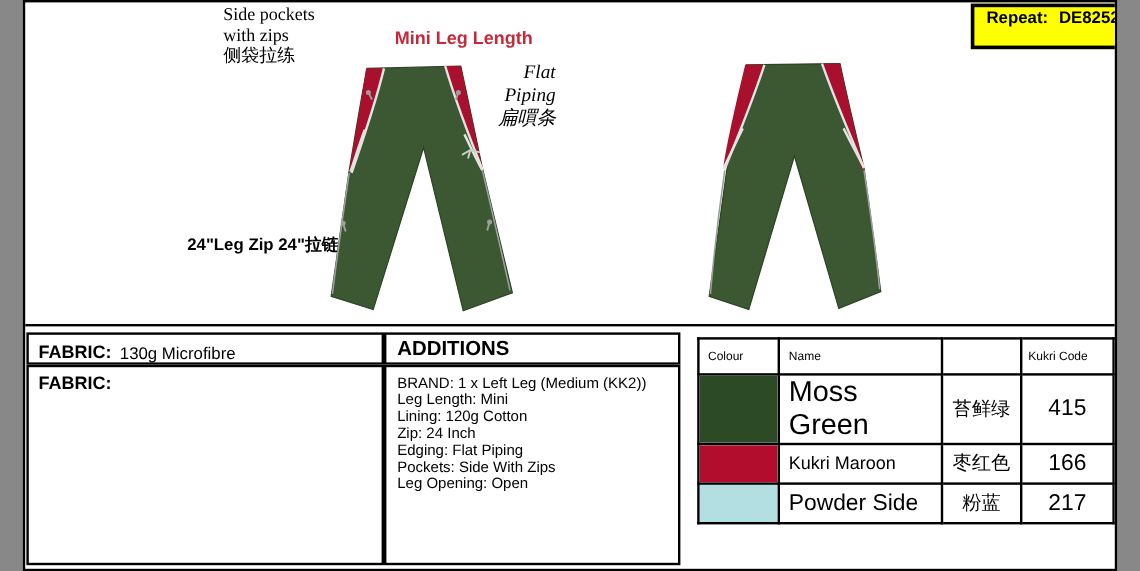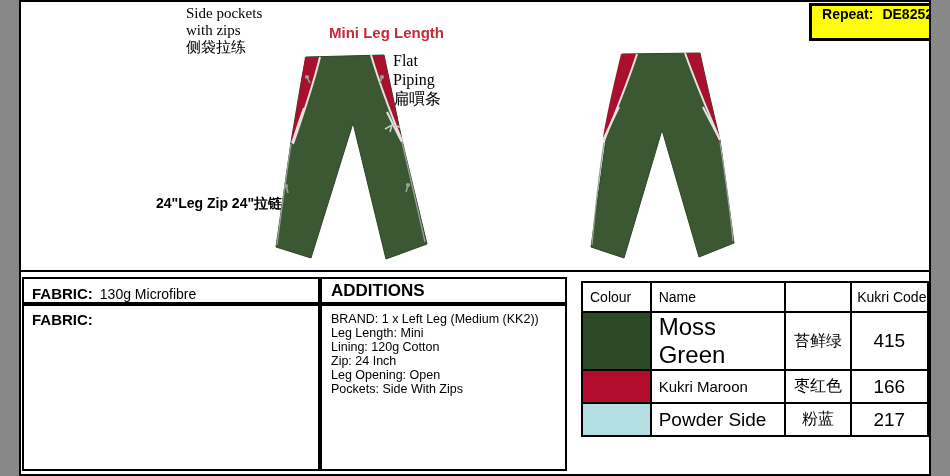--- a/index.html
+++ b/index.html
@@ -9,21 +9,21 @@
     font-family:"Liberation Sans", sans-serif; color:#000; overflow:hidden;
   }
   .abs { position:absolute; }
 
   
   .drawing-divider { left:0; right:0; top:268px; height:2px; background:#000; }
 
   .ann-serif { font-family:"Liberation Serif", serif; }
   .ann-side-pockets { left:165px; top:3px; font-size:15px; line-height:17px; }
   .ann-mini-leg { left:308px; top:22px; font-size:15px; font-weight:bold; color:var(--red_text,#c42b3a); }
-  .ann-flat-piping { left:372px; top:49px; width:70px; font-size:16px; line-height:19px; text-align:left; }
+  .ann-flat-piping { left:372px; top:49px; width:70px; font-size:16px; line-height:19px; text-align:right;font-style:italic; }
   .ann-leg-zip { left:135px; top:193px; font-size:14px; font-weight:bold; white-space:nowrap; }
 
   .svg-front { left:228px; top:46px; }
   .svg-back  { left:558px; top:43px; }
 
   .repeat-box {
     left:788px; top:1px; width:155px; height:38px;
     background:var(--repeat_bg,#ffff00); border:3px solid #000; box-sizing:border-box;
     display:flex; justify-content:center; gap:9px;
     font-size:14px; font-weight:bold;
@@ -35,21 +35,21 @@
   .fabric-box .lbl { font-weight:bold; font-size:15px; margin-right:7px; }
   .fabric-box .val { font-size:14px; }
   .logos-box { left:1px; top:302px; width:298px; height:167px; padding:5px 8px; }
   .logos-box .lbl { font-weight:bold; font-size:15px; }
   .additions-head { left:299px; top:275px; width:247px; height:27px; display:flex; align-items:center; padding-left:9px; font-weight:bold; font-size:17px; }
   .additions-body { left:299px; top:302px; width:247px; height:167px; padding:6px 0 0 9px; font-size:12.5px; line-height:14px; }
 
   
   .colour-table { left:560px; top:279px; border-collapse:collapse; table-layout:fixed; }
   .colour-table td { border:2px solid #000; padding:0 0 0 7px; vertical-align:middle; overflow:hidden; }
-  .colour-table tr.hdr td { font-size:14px; height:28px; vertical-align:middle; }
+  .colour-table tr.hdr td { font-size:10px; height:28px; vertical-align:middle; }
   .colour-table .c-swatch { width:63px; padding:0; }
   .colour-table .c-name { width:136px; }
   .colour-table .c-cn { width:72px; text-align:center; padding:0; font-size:16px; }
   .colour-table .c-code { width:77px; text-align:center; padding:0; font-size:19px; }
   .row-moss .c-name { font-size:24px; }
   .row-maroon .c-name { font-size:15px; }
   .row-powder .c-name { font-size:19px; }
   .row-moss td { height:30px; } .row-maroon td { height:31px; } .row-powder td { height:31px; }
   .swatch { width:100%; height:100%; }
 </style>
@@ -124,31 +124,32 @@
     <span class="lbl">FABRIC:</span>
   </div>
 
   <div class="abs box additions-head">ADDITIONS</div>
 
   <div class="abs box additions-body">
     <div>BRAND: 1 x Left Leg (Medium (KK2))</div>
     <div>Leg Length: Mini</div>
     <div>Lining: 120g Cotton</div>
     <div>Zip: 24 Inch</div>
+    <div>Edging: Flat Piping</div>
+    <div>Pockets: Side With Zips</div>
     <div>Leg Opening: Open</div>
-    <div>Pockets: Side With Zips</div>
   </div>
 
   <table class="abs colour-table">
     <tbody>
         <tr class="hdr">
       <td class="c-swatch" style="padding-left:7px">Colour</td>
       <td class="c-name">Name</td>
       <td class="c-cn"></td>
-      <td class="c-code" style="text-align:center;padding-left:5px">Kukri Code</td>
+      <td class="c-code" style="text-align:left;padding-left:5px">Kukri Code</td>
     </tr>
     <tr class="row-moss">
       <td class="c-swatch">
             <div class="swatch" style="background-color: rgb(45, 74, 39);"></div>
           </td>
       <td class="c-name">Moss Green</td>
       <td class="c-cn">苔鲜绿</td>
       <td class="c-code">415</td>
     </tr>
     <tr class="row-maroon">

